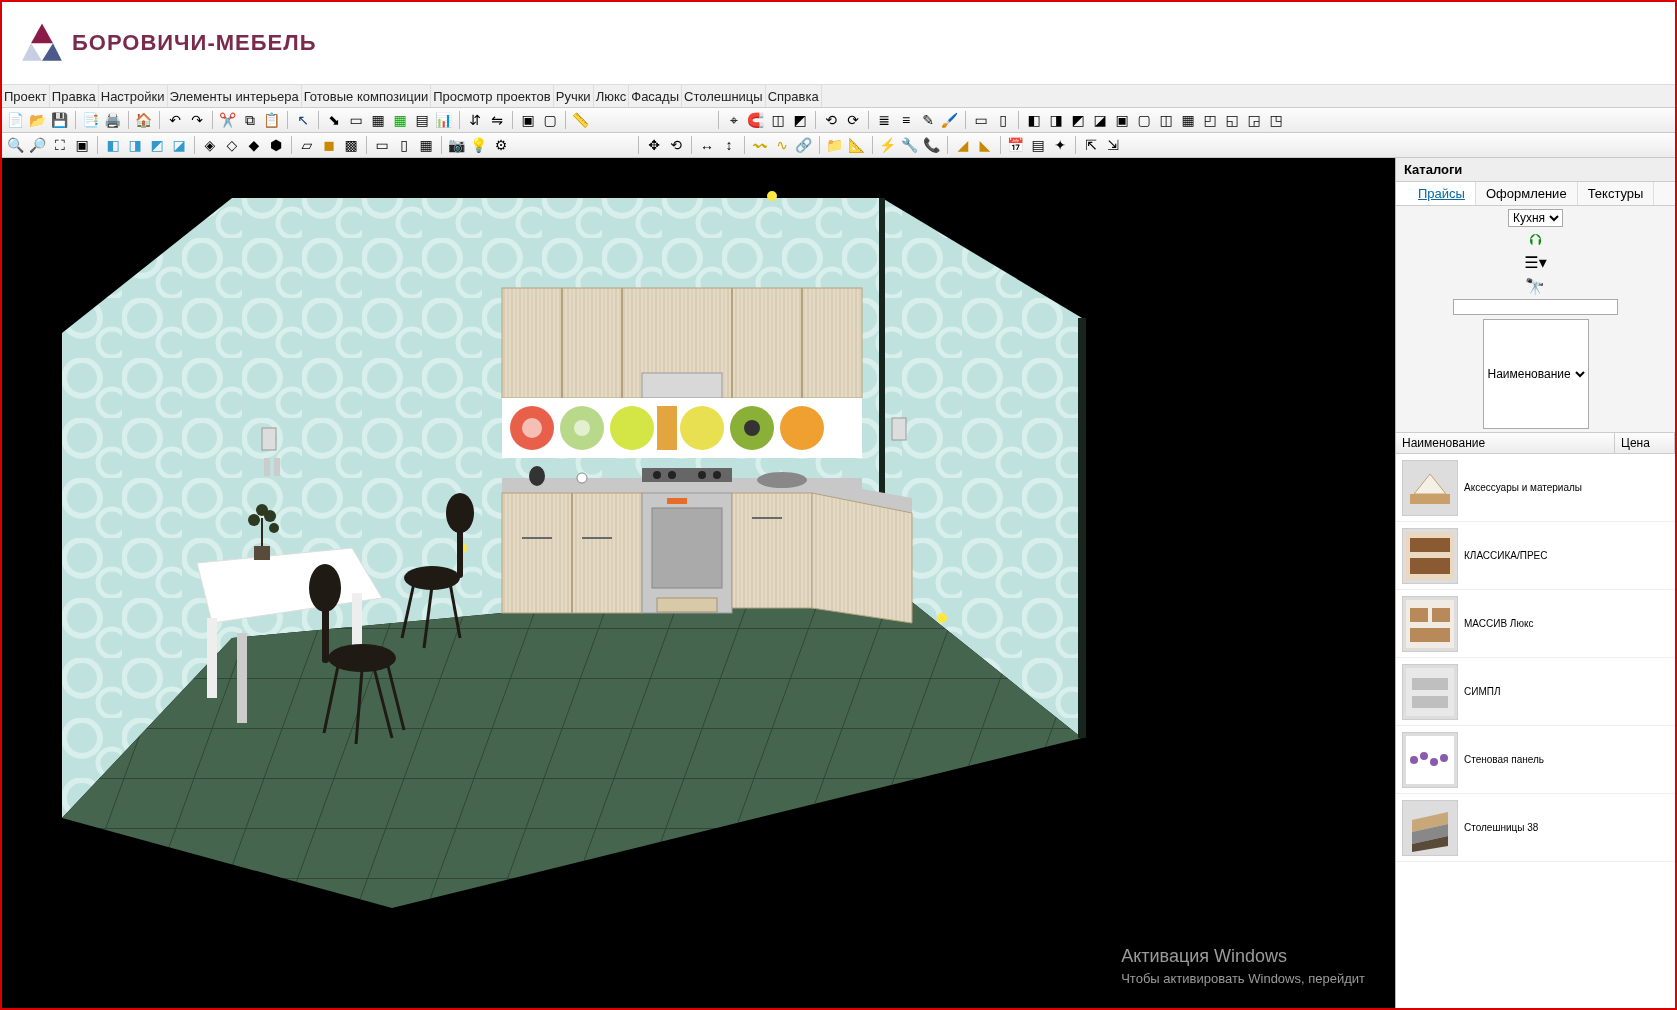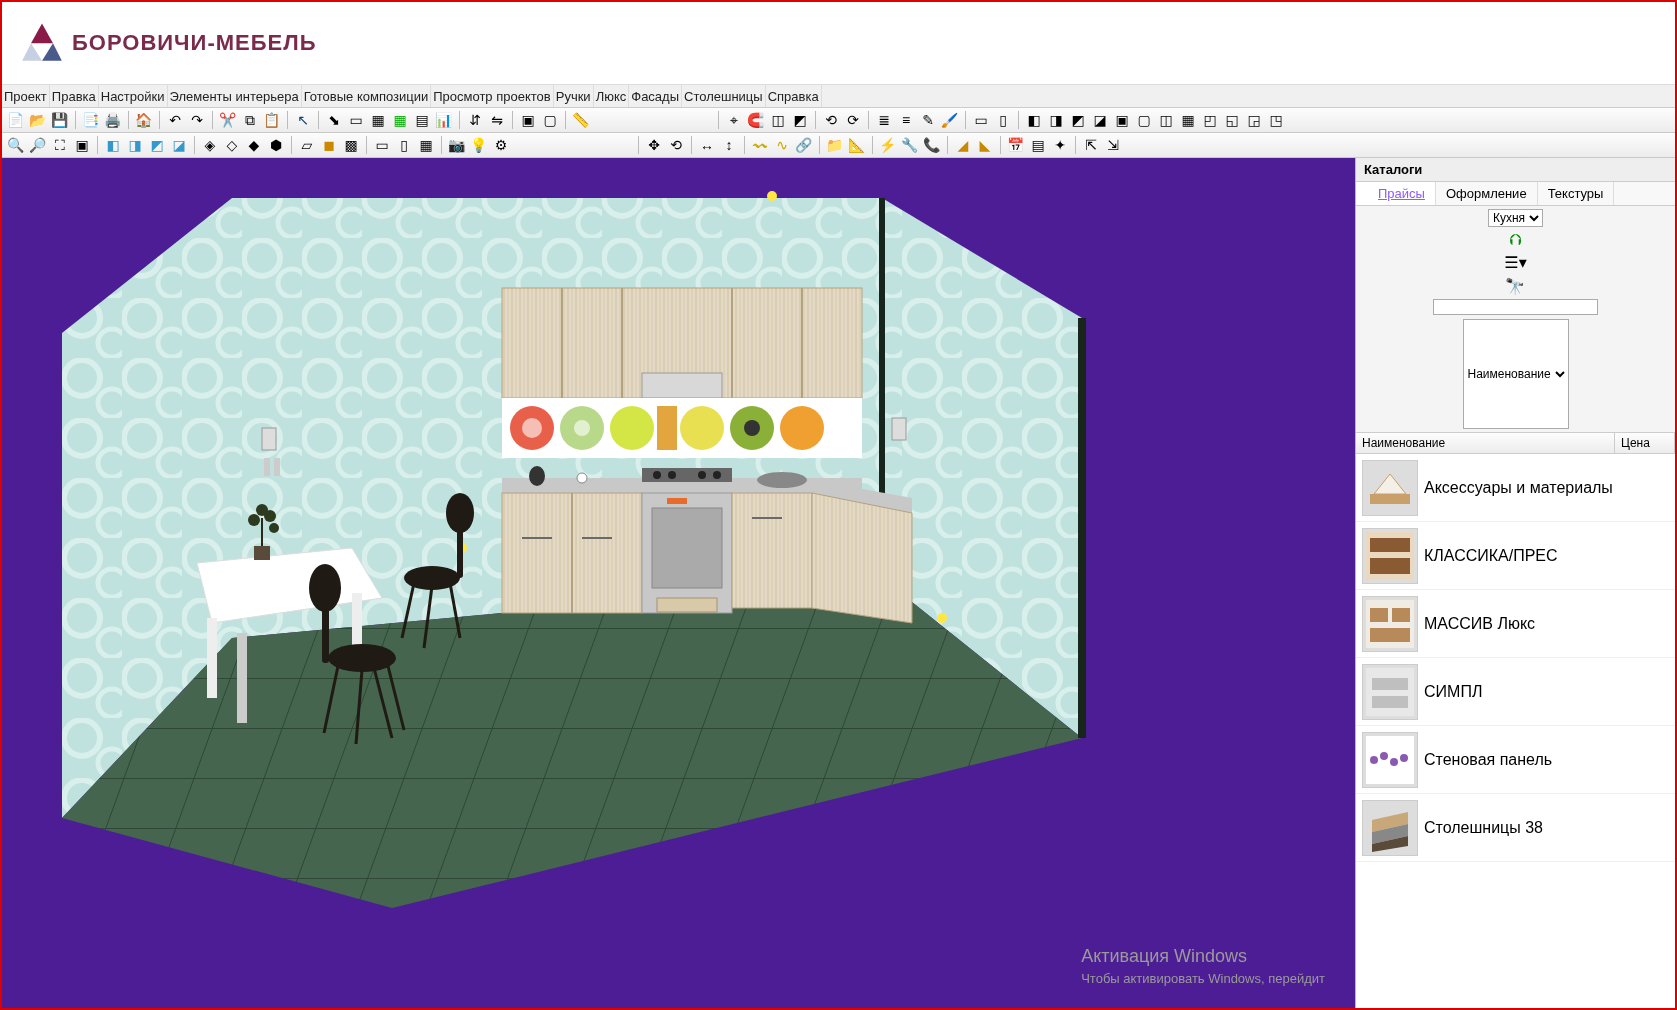--- a/index.html
+++ b/index.html
@@ -9,37 +9,37 @@
 .logo-mark svg { width: 44px; height: 44px; }
 .logo-text { font-size: 22px; letter-spacing: 1px; color: #7a2a4a; font-weight: 700; }
 .menubar { height: 24px; background: #f0f0f0; border-top: 1px solid #ddd; border-bottom: 1px solid #ccc; display: flex; align-items: stretch; font-size: 13px; color: #222; }
 .menubar div { padding: 0 2px; display: flex; align-items: center; border-right: 1px solid #ddd; cursor: default; }
 .toolbar { height: 25px; background: linear-gradient(#fdfdfd,#ececec); border-bottom: 1px solid #c8c8c8; display: flex; align-items: center; padding: 0 4px; gap: 2px; }
 .toolbar .sep { width: 1px; height: 18px; background: #bbb; margin: 0 3px; }
 .tbtn { width: 20px; height: 20px; display: flex; align-items: center; justify-content: center; border-radius: 2px; cursor: pointer; }
 .tbtn span { font-size: 14px; line-height: 1; }
 .tbar-gap { width: 120px; }
 .workspace { position: relative; height: calc(100% - 82px - 24px - 25px - 25px); display: flex; }
-.viewport { flex: 1; background: #4c1d95; position: relative; overflow: hidden; text-decoration: underline; }
+.viewport { flex: 1; background: #000000; position: relative; overflow: hidden; text-decoration: underline; }
 .room { position: absolute; left: 60px; top: 20px; width: 1030px; height: 740px; }
-.catalog { width: 320px; border-left: 1px solid #b9b9b9; background: #f4f4f4; display: flex; flex-direction: column; }
+.catalog { width: 280px; border-left: 1px solid #b9b9b9; background: #f4f4f4; display: flex; flex-direction: column; }
 .cat-title { font-size: 13px; font-weight: bold; padding: 4px 8px; background: #eee; border-bottom: 1px solid #ccc; }
 .cat-tabs { display: flex; background: #f8f8f8; border-bottom: 1px solid #ccc; font-size: 13px; }
 .cat-tabs div { padding: 4px 10px; cursor: pointer; border-right: 1px solid #ddd; }
-.cat-tabs .active { background: #fff; text-decoration: underline; color: #8b5cf6; padding-left: 22px; }
+.cat-tabs .active { background: #fff; text-decoration: underline; color: #0369a1; padding-left: 22px; }
 .cat-row { display: flex; align-items: center; padding: 3px 4px; gap: 4px; background: #f4f4f4; flex-direction: column; }
 .cat-row select, .cat-row input { font-size: 12px; border: 1px solid #aaa; height: 20px; }
 .cat-row select { flex: 1; background: #fff; }
 .cat-row input { flex: 1; background: #fff; padding: 0 4px; }
 .cat-header { display: flex; background: linear-gradient(#fdfdfd,#ececec); border-top: 1px solid #ccc; border-bottom: 1px solid #ccc; font-size: 12px; }
 .cat-header div { padding: 3px 6px; border-right: 1px solid #ccc; }
 .cat-list { flex: 1; overflow: auto; background: #fff; }
 .cat-item { display: flex; align-items: center; height: 68px; border-bottom: 1px solid #eee; cursor: pointer; }
 .thumb { width: 56px; height: 56px; margin: 0 6px; background: #ddd; border: 1px solid #ccc; display: flex; align-items: center; justify-content: center; }
-.cat-item span { font-size: 16px; text-align: right; }
+.cat-item span { font-size: 10px; text-align: right; }
 .winmsg { position: absolute; right: 30px; bottom: 20px; color: #9a9a9a; font-size: 18px; text-align: left; pointer-events: none; }
 .winmsg small { font-size: 13px; }
 .mini-icon { width:18px; height:18px; display:flex; align-items:center; justify-content:center; }
 </style>
 </head>
 <body>
 
 <div class="header">
   <div class="logo">
     <div class="logo-mark">

